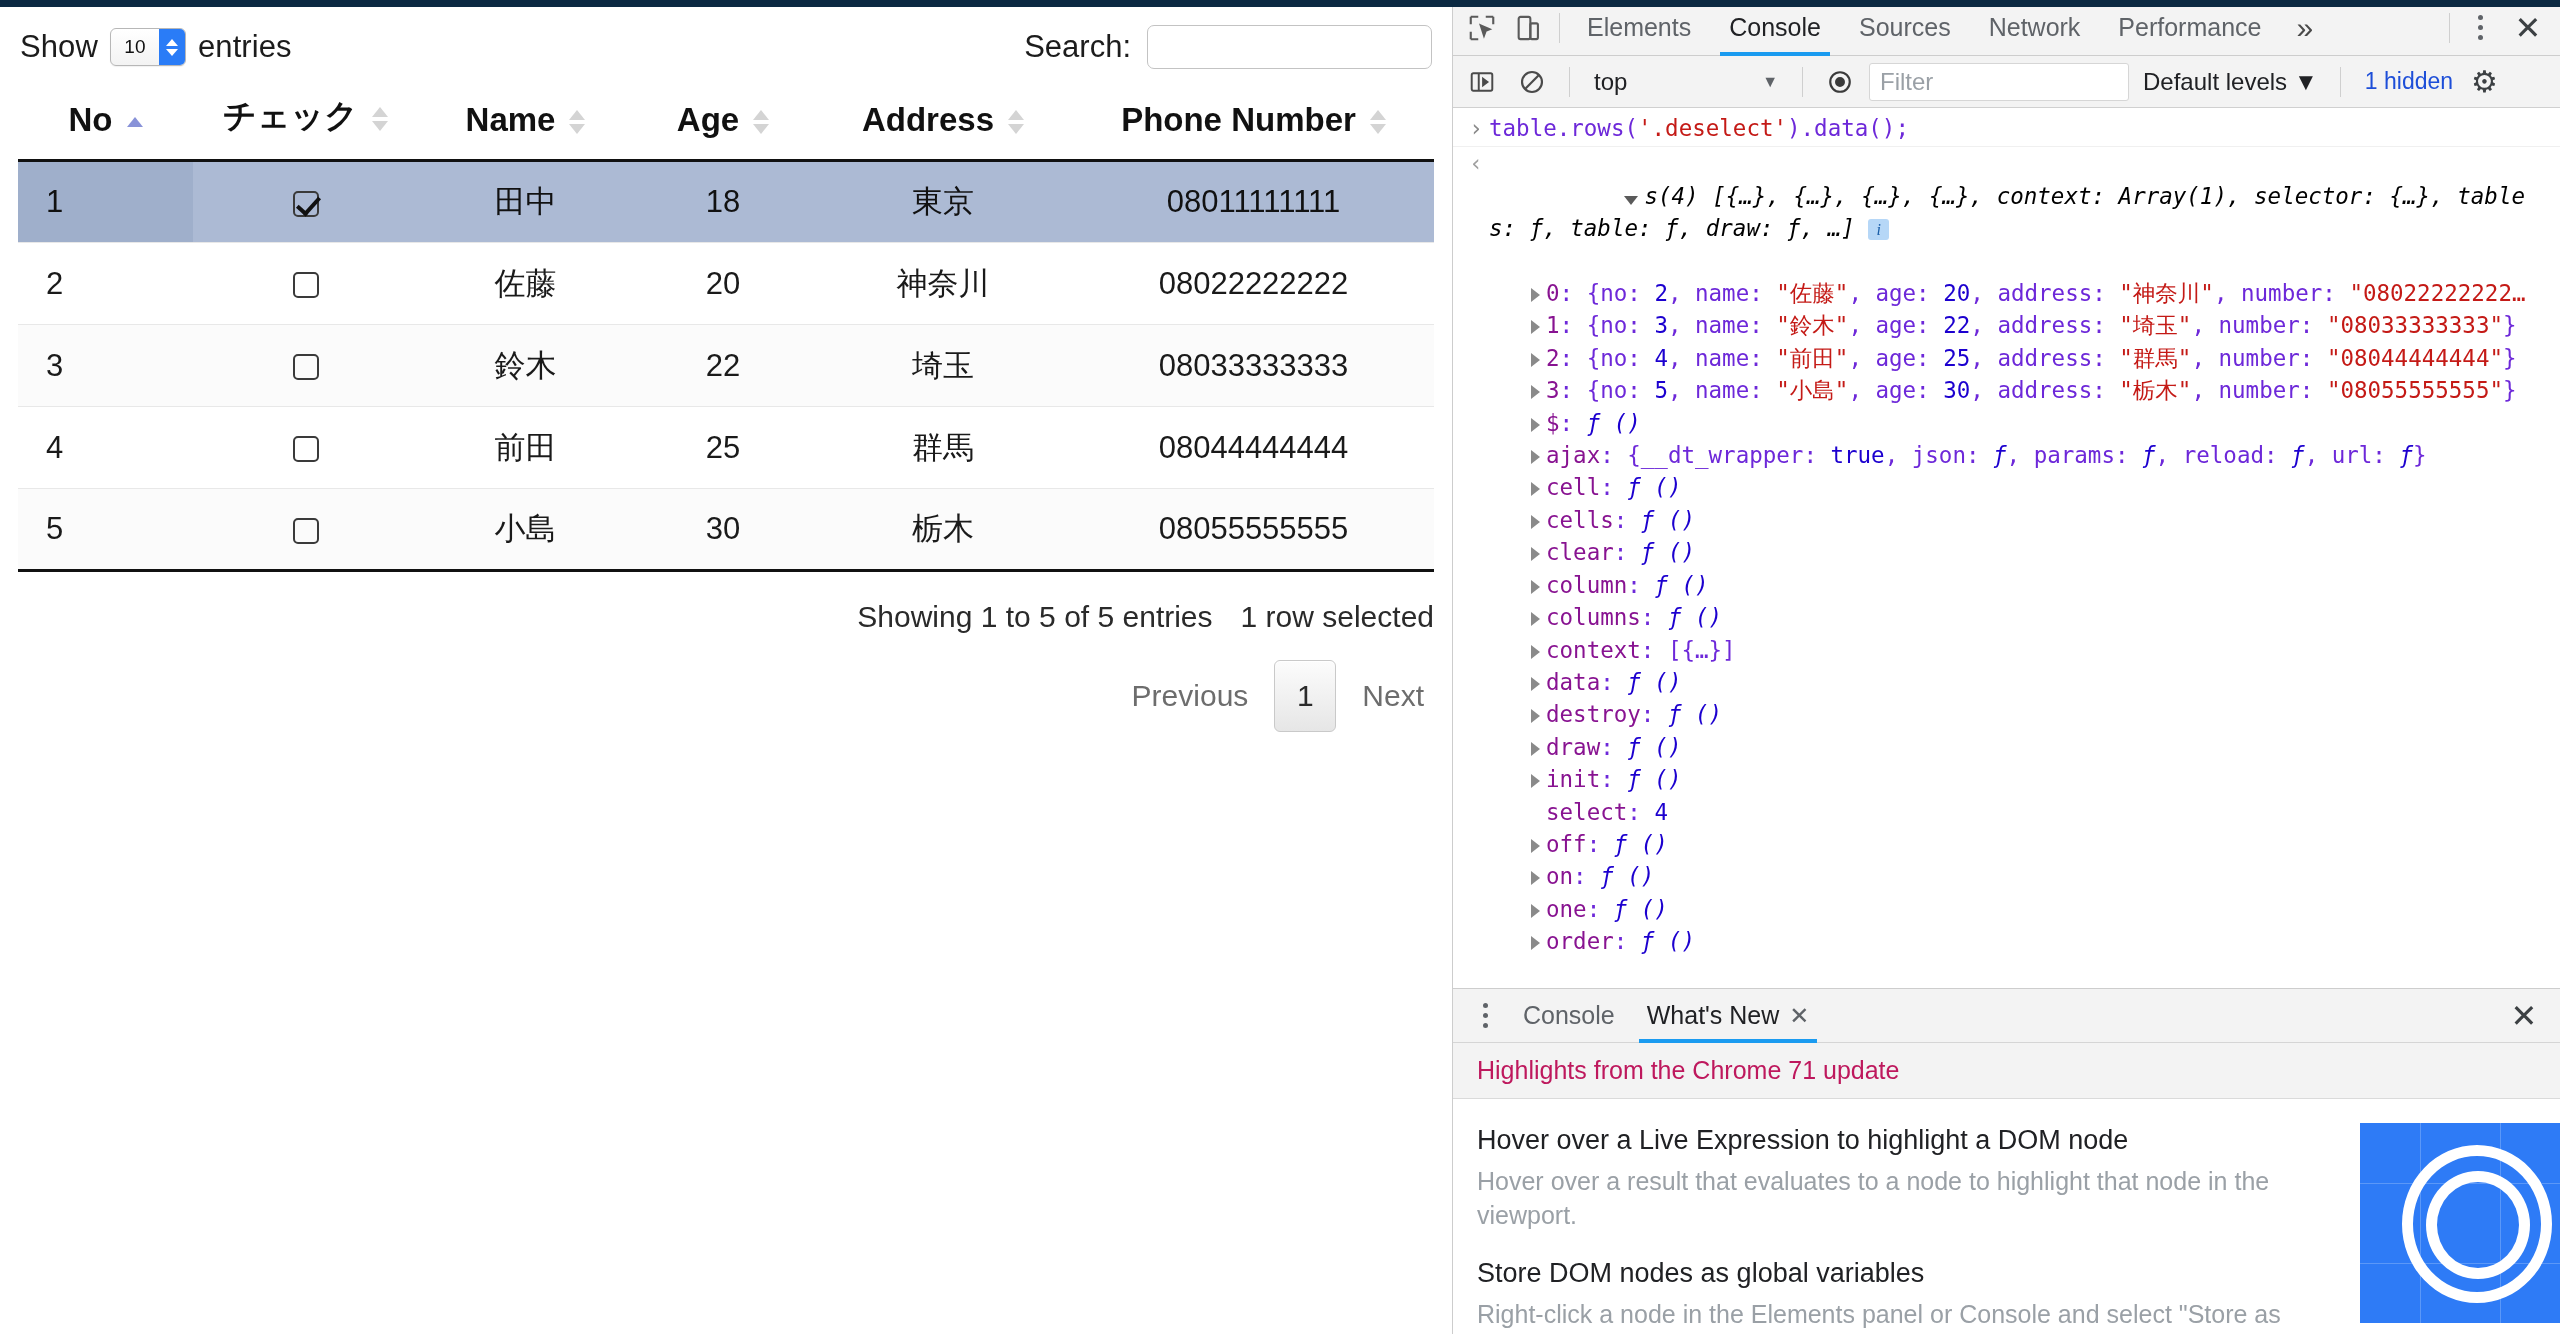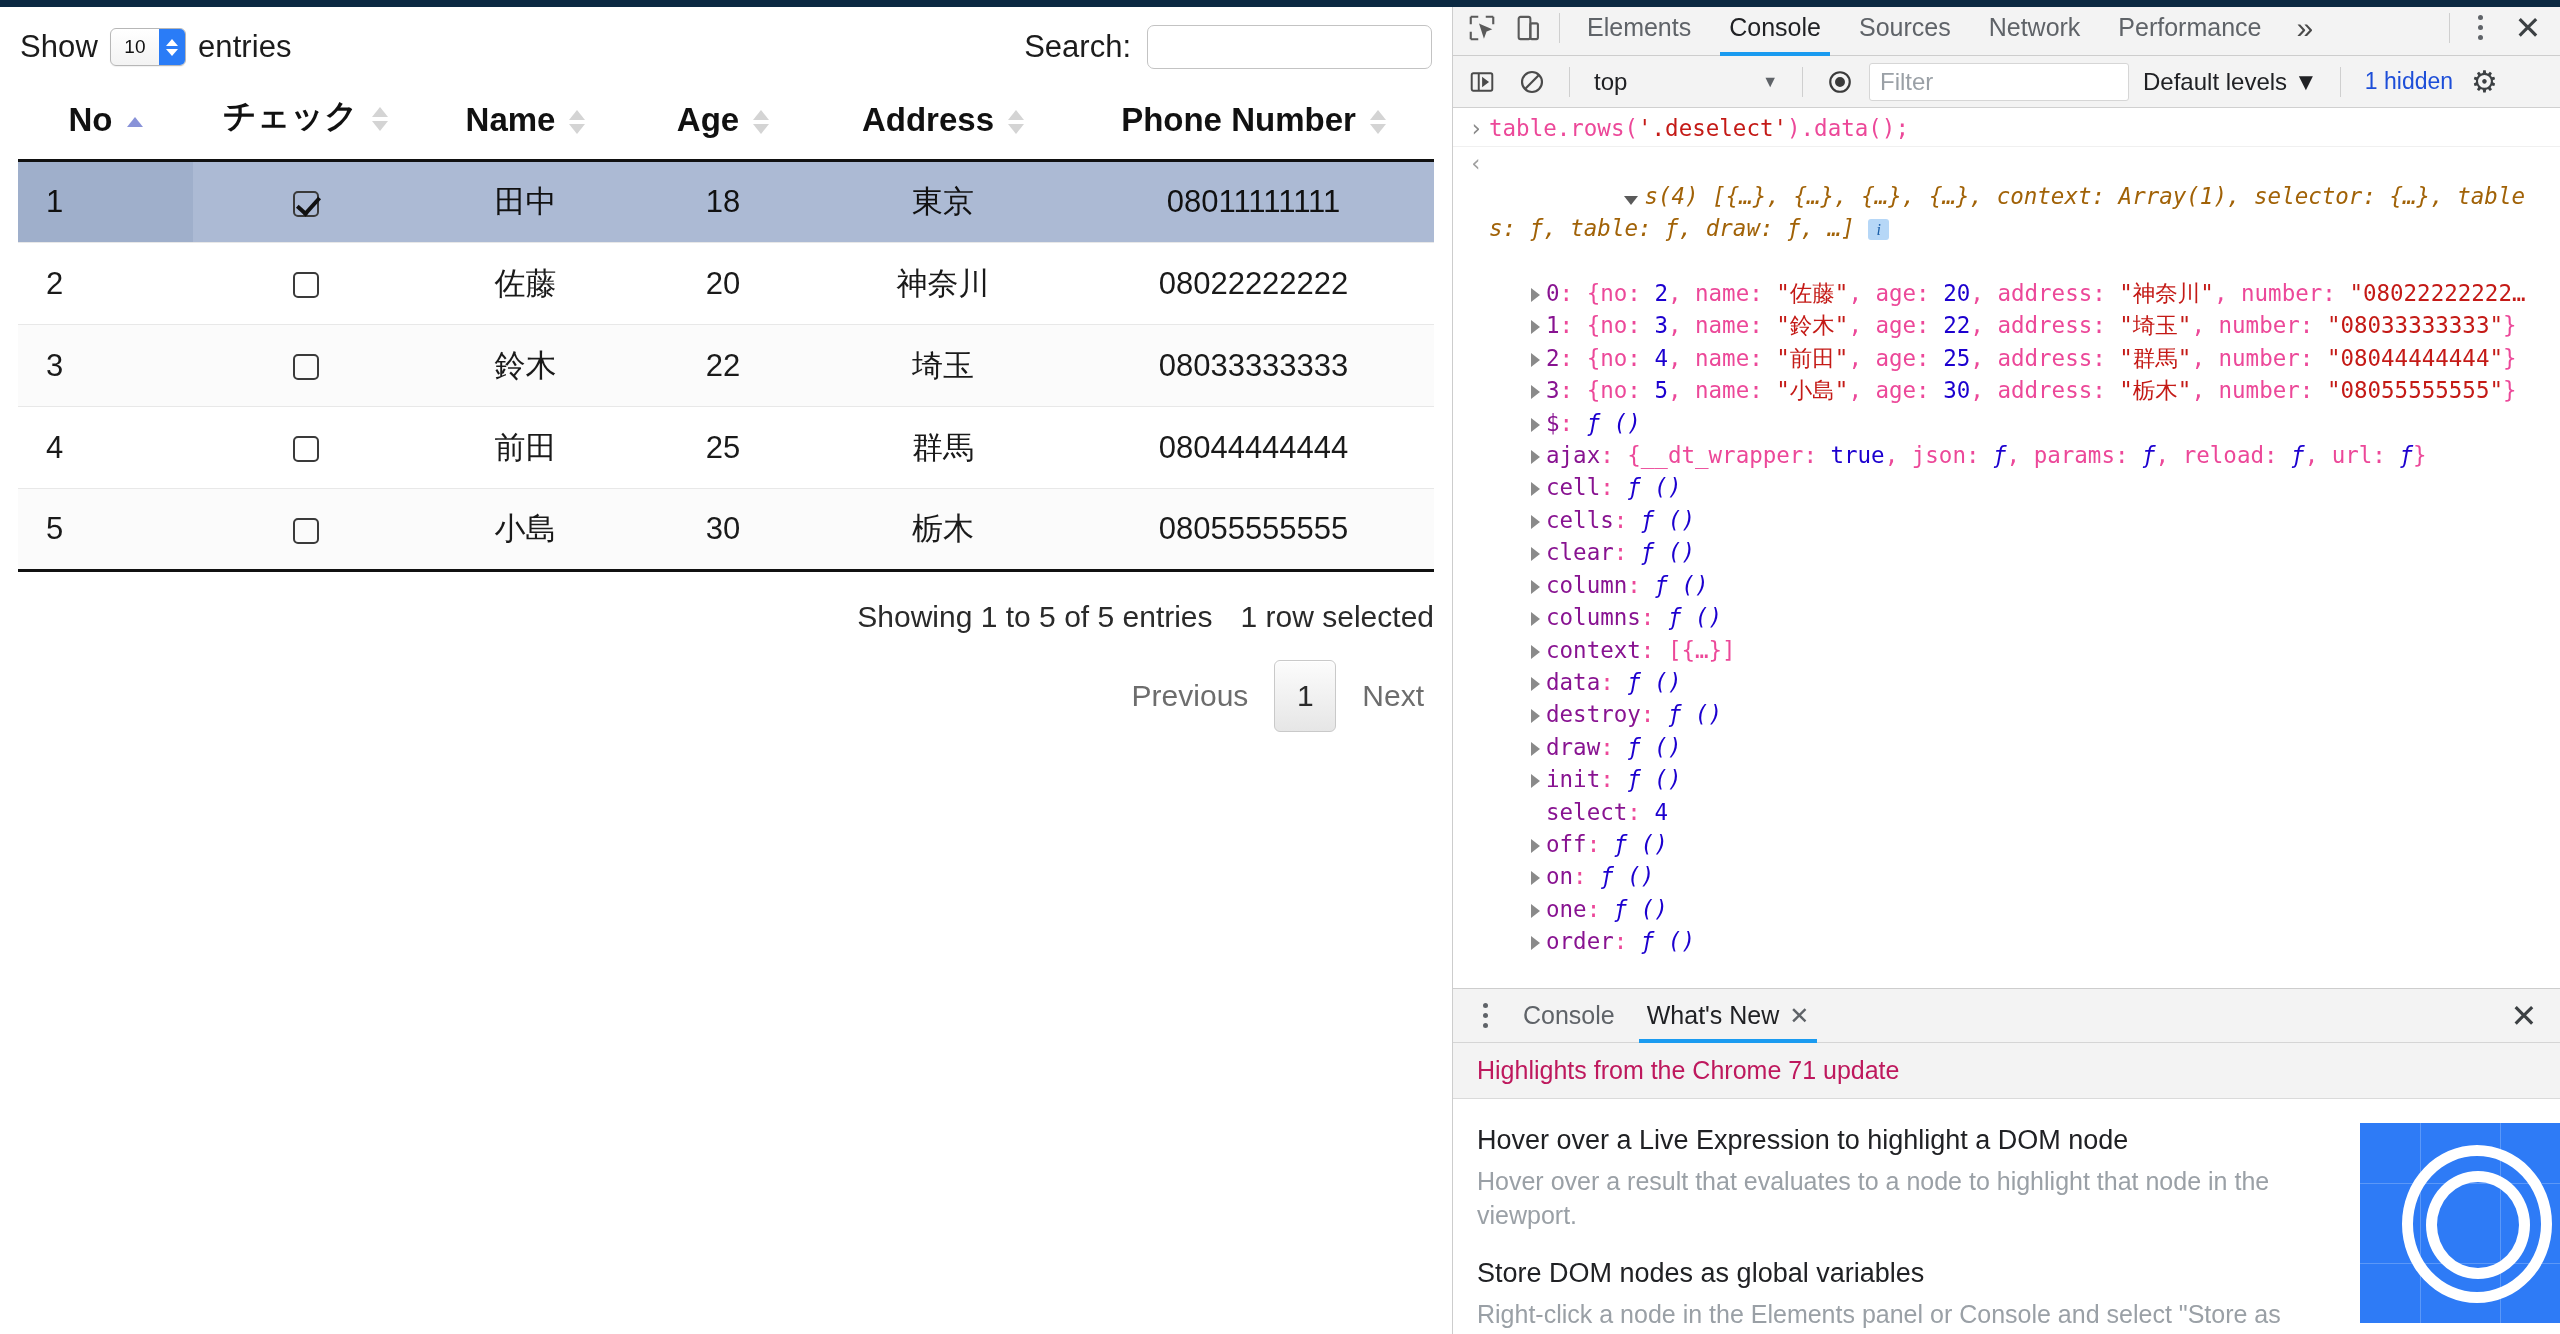--- a/index.html
+++ b/index.html
@@ -295,22 +295,22 @@
     border-right: 7px solid transparent;
     border-top: 9px solid #5a5a5a;
     border-bottom: 0;
   }
   .prop { padding-left: 42px; white-space: pre; }
   .k { color: #881391; }
   .s { color: #c41a16; }
   .n { color: #1c00cf; }
   .b { color: #1c00cf; }
   .fn { color: #1c00cf; font-style: italic; }
-  .dim { color: #ec4899; }
-  .ital { font-style: italic; color: #a16207; }
+  .dim { color: #6d28d9; }
+  .ital { font-style: italic; color: #000000; }
   .badge-i {
     display: inline-block;
     width: 21px; height: 21px;
     background: #b6d7f7;
     color: #1a5ea8;
     border-radius: 3px;
     font-size: 16px;
     line-height: 21px;
     text-align: center;
     font-style: italic;

